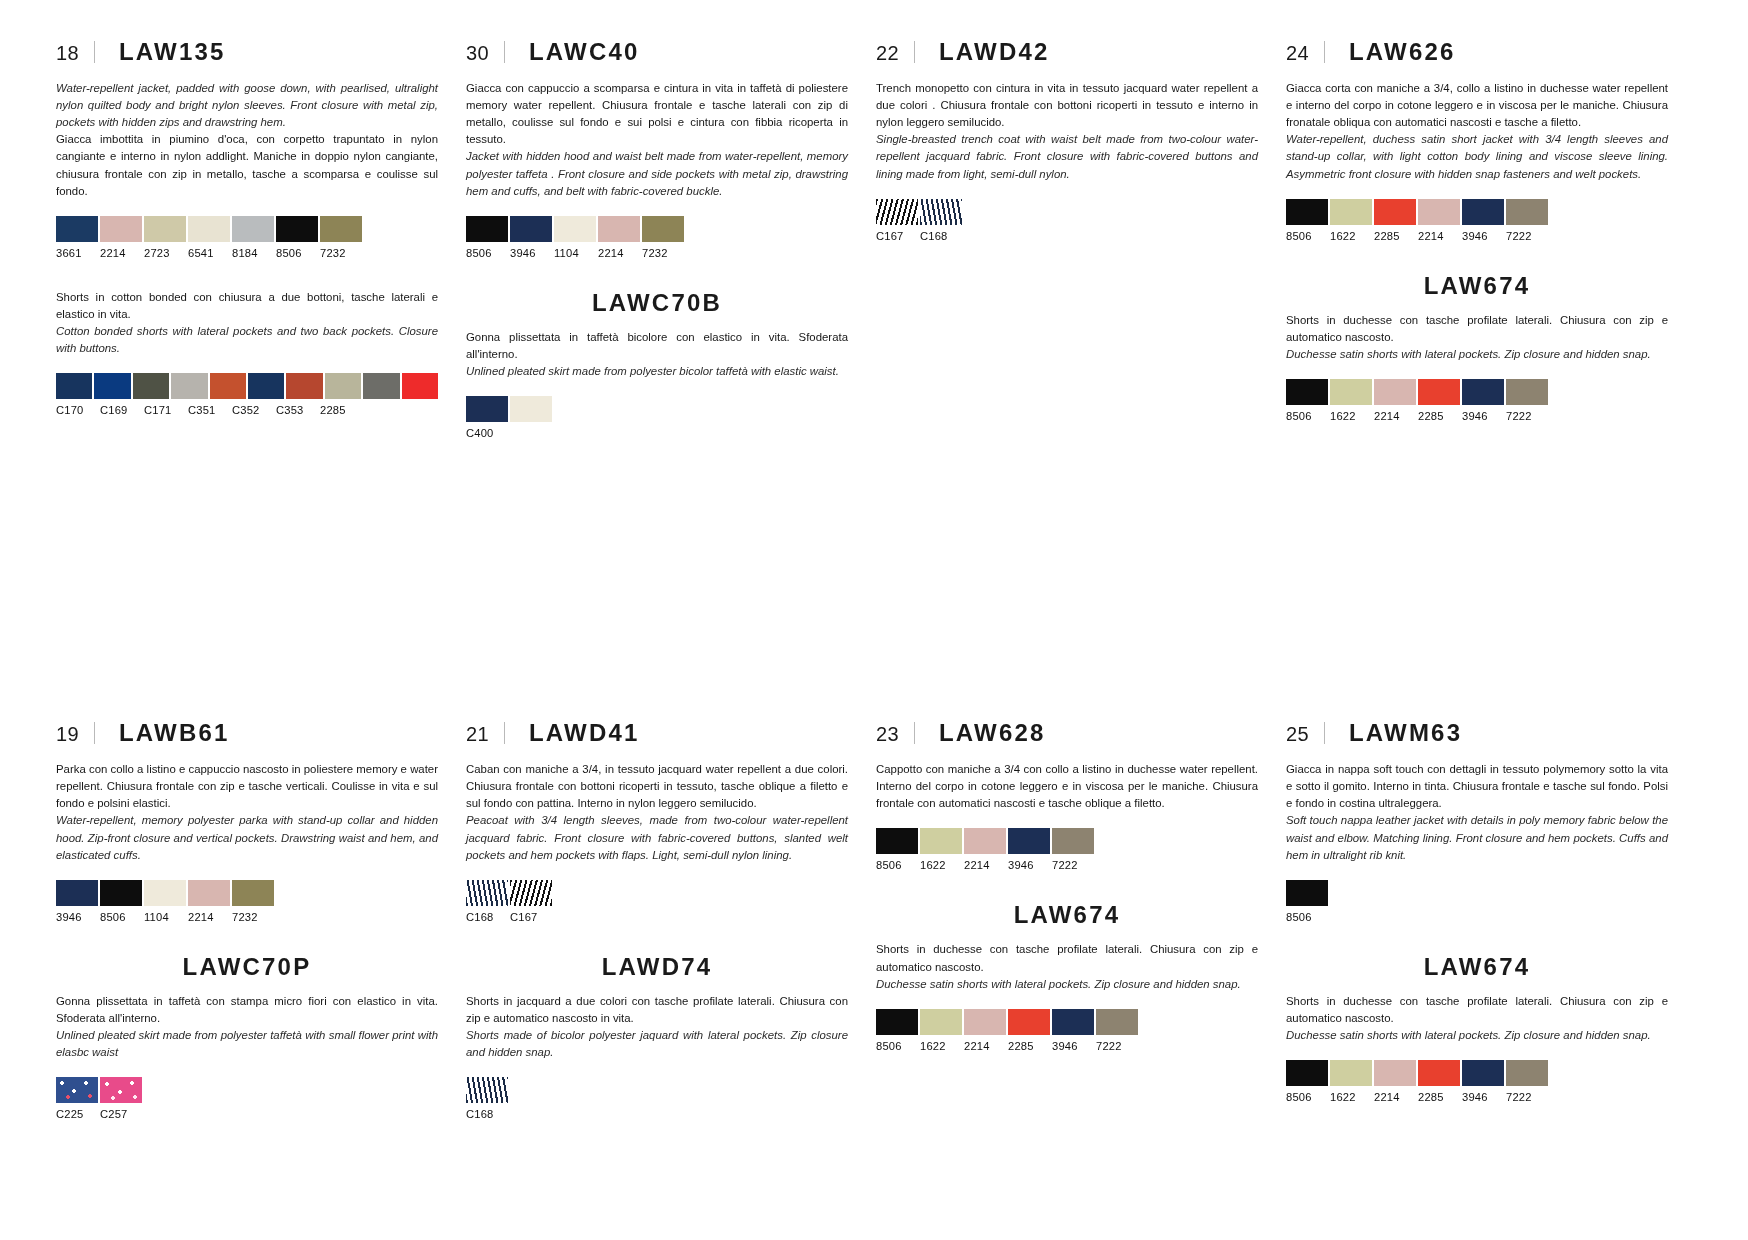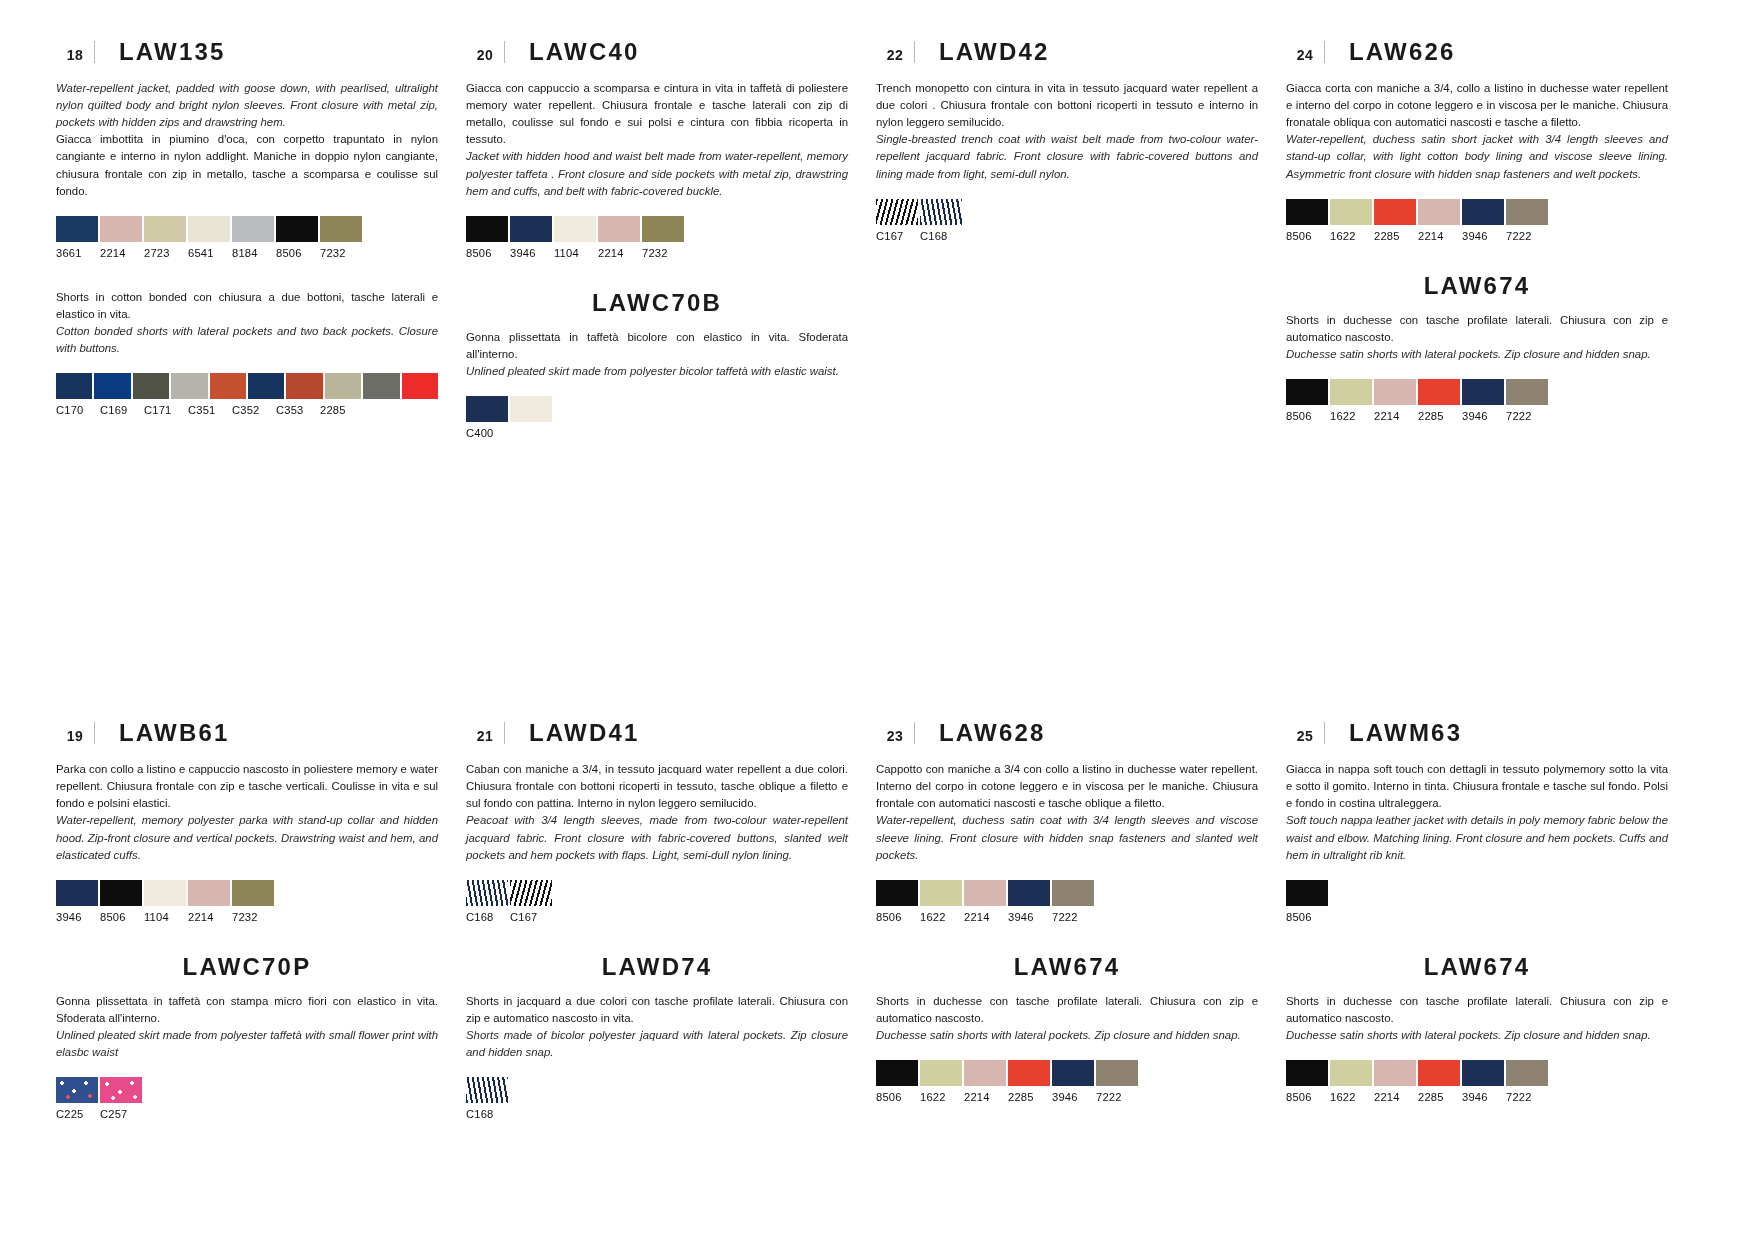--- a/index.html
+++ b/index.html
@@ -38,26 +38,25 @@
     box-sizing: border-box;
   }
   .entry { margin-bottom: 4px; }
   .entry-head {
     display: flex;
     align-items: baseline;
     gap: 0px;
     margin-bottom: 14px;
   }
   .num {
-    font-size: 14px;
-    font-weight: bold;
+    font-size: 20px;
+    font-weight: normal;
     letter-spacing: 0.5px;
     width: 38px;
     display: inline-block;
-    text-align: center;
   }
   .divider {
     display: inline-block;
     width: 1px;
     height: 22px;
     background: #b9b9b9;
     margin: 0 24px 0 0;
     position: relative;
     top: 3px;
   }
@@ -190,21 +189,21 @@
             <span class="sw-label">C352</span>
             <span class="sw-label">C353</span>
             <span class="sw-label">2285</span>
           </div>
         </div>
       </div>
 
       <div class="col">
         <div class="entry">
           <div class="entry-head">
-            <span class="num">20</span>
+            <span class="num">30</span>
             <span class="divider"></span>
             <span class="code">LAWC40</span>
           </div>
           <p class="desc">Giacca con cappuccio a scomparsa e cintura in vita in taffetà di poliestere memory water repellent. Chiusura frontale e tasche laterali con zip di metallo, coulisse sul fondo e sui polsi e cintura con fibbia ricoperta in tessuto.</p>
           <p class="desc en">Jacket with hidden hood and waist belt made from water-repellent, memory polyester taffeta . Front closure and side pockets with metal zip, drawstring hem and cuffs, and belt with fabric-covered buckle.</p>
           <div class="swatches">
             <div class="sw" style="background:#0d0d0d"></div>
             <div class="sw" style="background:#1c2f55"></div>
             <div class="sw" style="background:#efeadb"></div>
             <div class="sw" style="background:#d8b6b0"></div>
@@ -389,21 +388,20 @@
       </div>
 
       <div class="col">
         <div class="entry">
           <div class="entry-head">
             <span class="num">23</span>
             <span class="divider"></span>
             <span class="code">LAW628</span>
           </div>
           <p class="desc">Cappotto con maniche a 3/4 con collo a listino in duchesse water repellent. Interno del corpo in cotone leggero e in viscosa per le maniche. Chiusura frontale con automatici nascosti e tasche oblique a filetto.</p>
-          <p class="desc en">Water-repellent, duchess satin coat with 3/4 length sleeves and viscose sleeve lining. Front closure with hidden snap fasteners and slanted welt pockets.</p>
           <div class="swatches">
             <div class="sw" style="background:#0d0d0d"></div>
             <div class="sw" style="background:#cfcfa0"></div>
             <div class="sw" style="background:#d8b6b0"></div>
             <div class="sw" style="background:#1c2f55"></div>
             <div class="sw" style="background:#8d8370"></div>
           </div>
           <div class="sw-labels">
             <span class="sw-label">8506</span>
             <span class="sw-label">1622</span>

